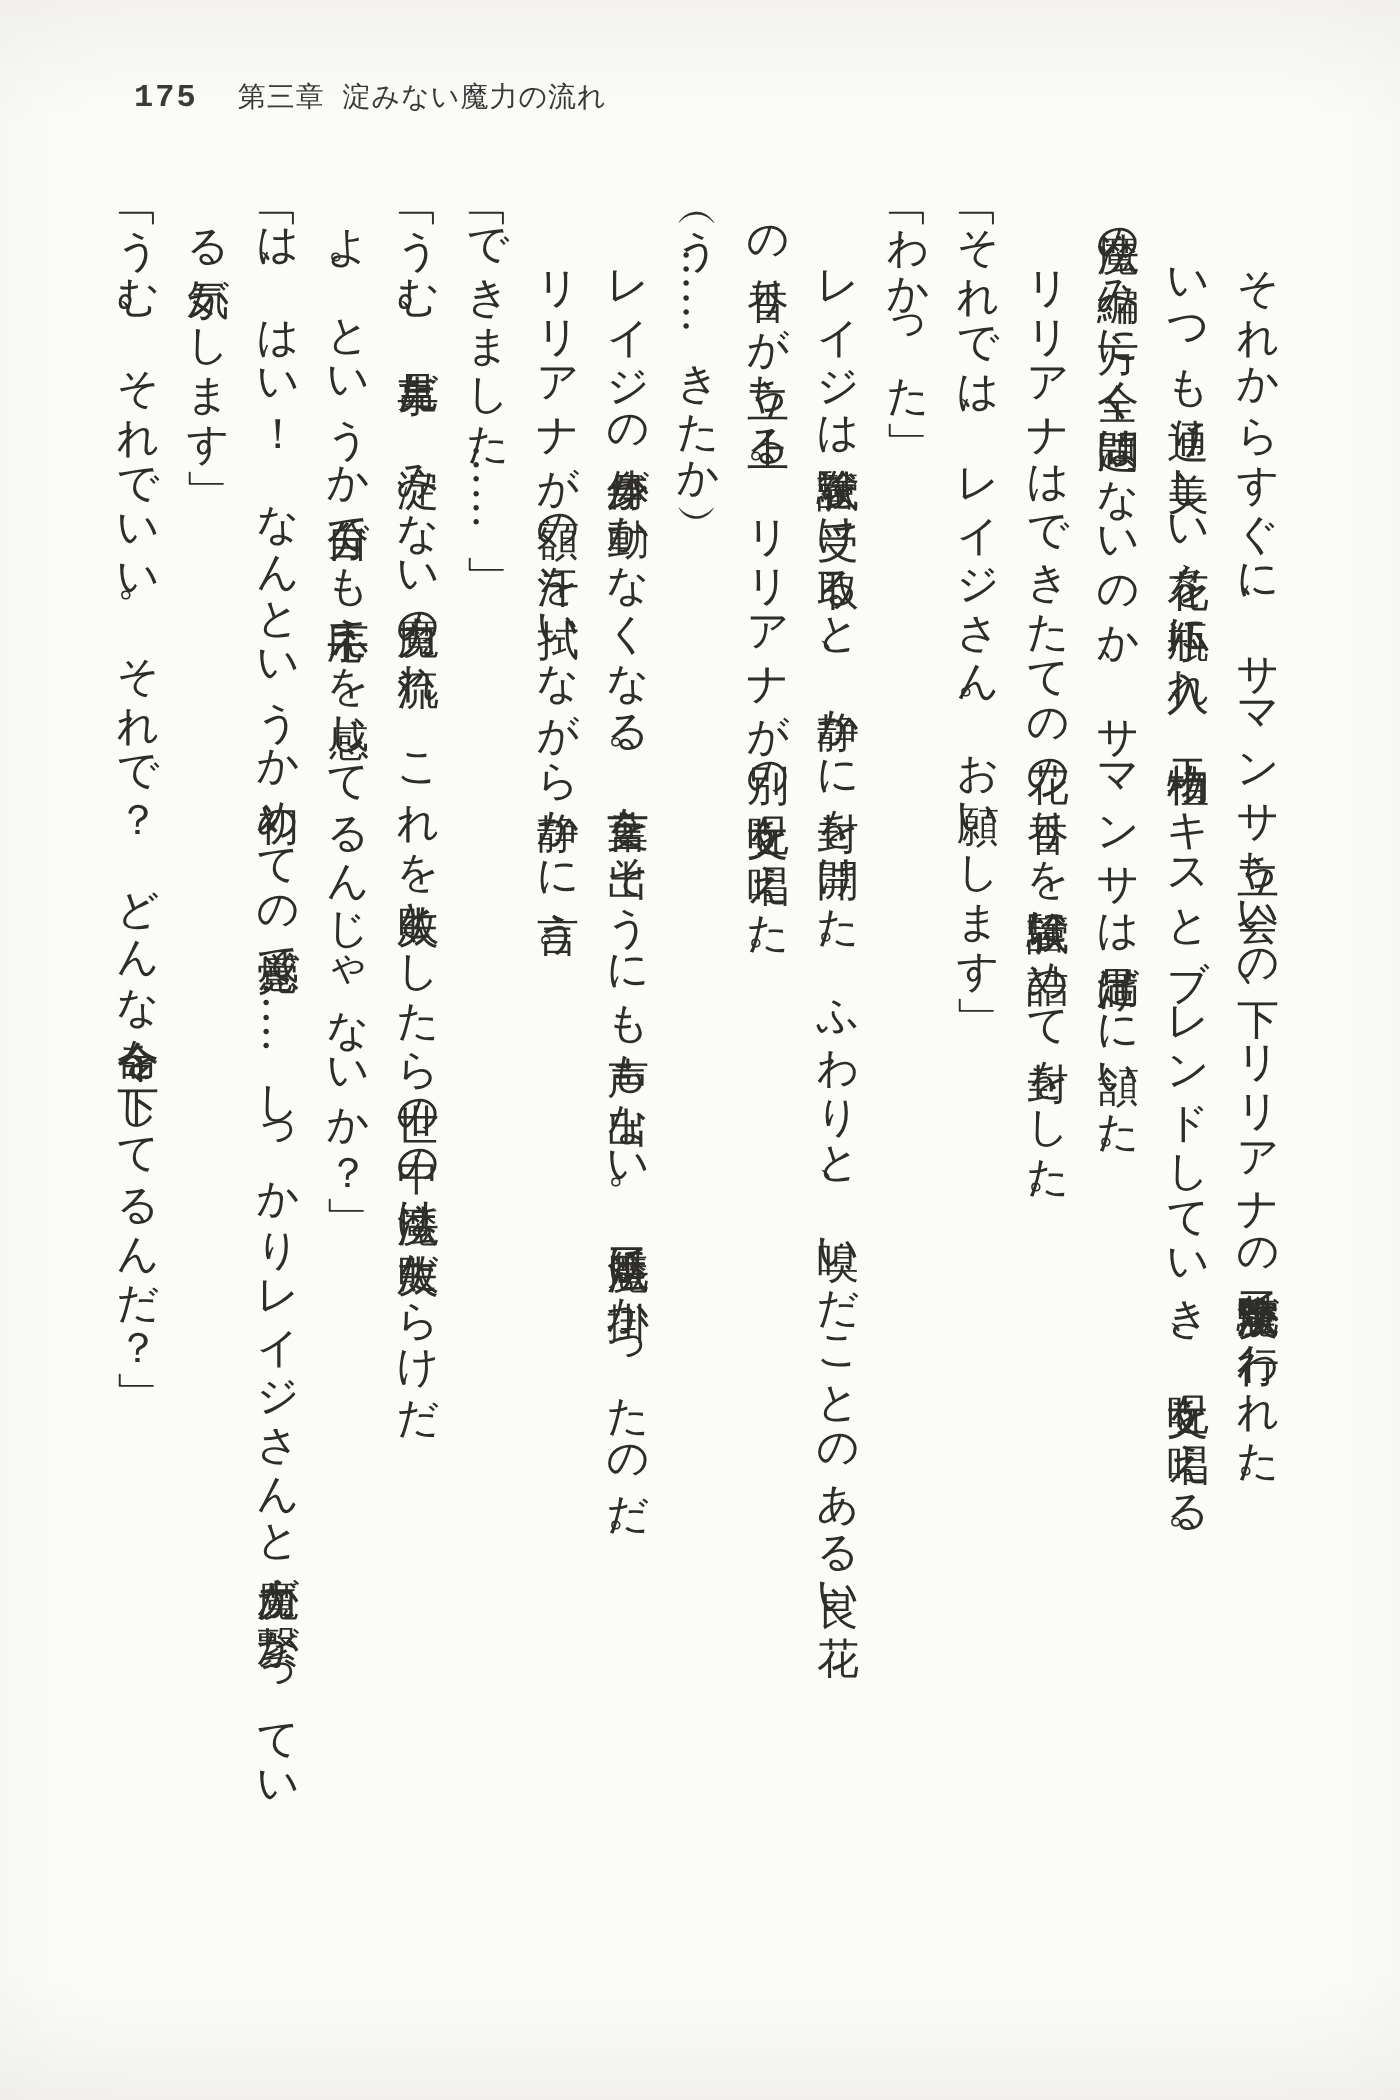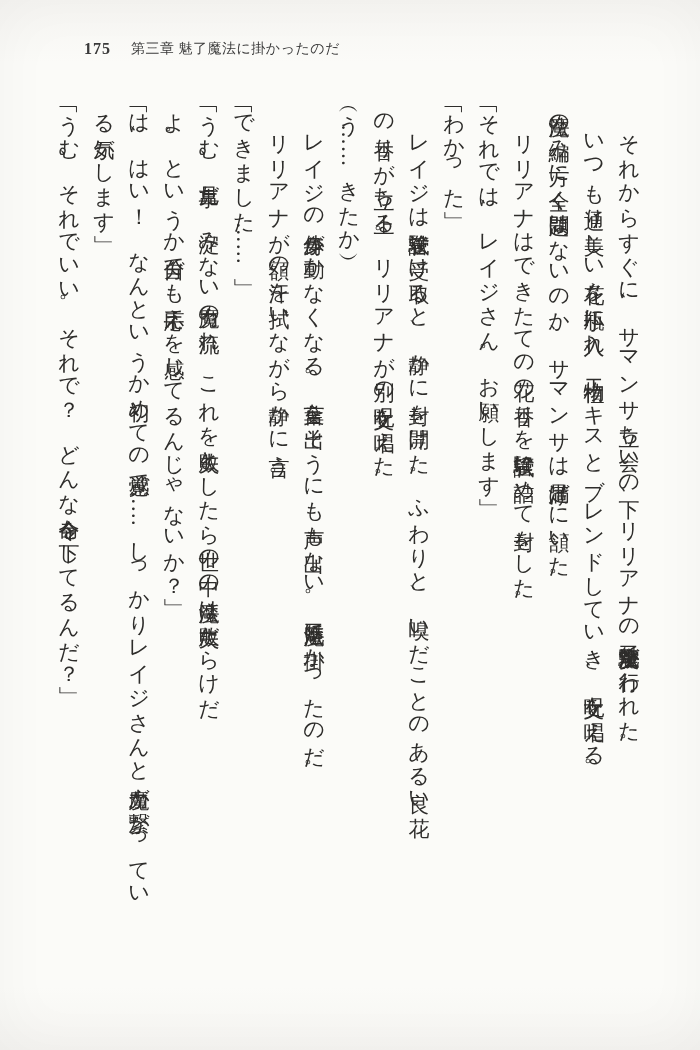--- a/index.html
+++ b/index.html
@@ -16,24 +16,24 @@
   .page {
     position: relative;
     width: 700px;
     height: 1050px;
     background: linear-gradient(180deg, #f6f5f2 0%, #fbfbf8 6%, #fbfbf8 94%, #f5f4f1 100%);
     box-shadow: inset 0 0 60px rgba(0,0,0,0.035);
   }
   .header {
     position: absolute;
     top: 40px;
-    left: 84px;
+    left: 67px;
     display: flex;
     align-items: center;
-    font-family: Liberation Serif, serif;
+    font-family: Liberation Mono, monospace;
     color: #3a3a3a;
     white-space: nowrap;
   }
   .page-number {
     font-size: 16px;
     font-weight: bold;
     letter-spacing: 1px;
   }
   .chapter-title {
     font-size: 14px;
@@ -60,21 +60,21 @@
   .text-line.indent {
     text-indent: 1em;
   }
 </style>
 </head>
 <body>
 
 <div class="page">
   <div class="header">
     <span class="page-number">175</span>
-    <span class="chapter-title">第三章 魅了魔法に掛かったのだ</span>
+    <span class="chapter-title">第三章 淀みない魔力の流れ</span>
   </div>
   <div class="text-block" id="text-block">
       <div class="text-line indent">それからすぐに、サマンサ立ち会いの下、リリアナの魅了魔法実験が行われた。</div>
       <div class="text-line indent">いつも通り美しい花々を小瓶に入れ、植物エキスとブレンドしていき、呪文を唱える。</div>
       <div class="text-line">魔法の編み方に全く問題はないのか、サマンサは満足げに頷いた。</div>
       <div class="text-line indent">リリアナはできたての花の香りを試験管に詰めて封をした。</div>
       <div class="text-line">「それでは、レイジさん。お願いします」</div>
       <div class="text-line">「わかった」</div>
       <div class="text-line indent">レイジは試験管を受け取ると、静かに封を開けた。ふわりと、嗅いだことのある良い花</div>
       <div class="text-line">の香りが立ち上る。リリアナが別の呪文を唱えた。</div>

